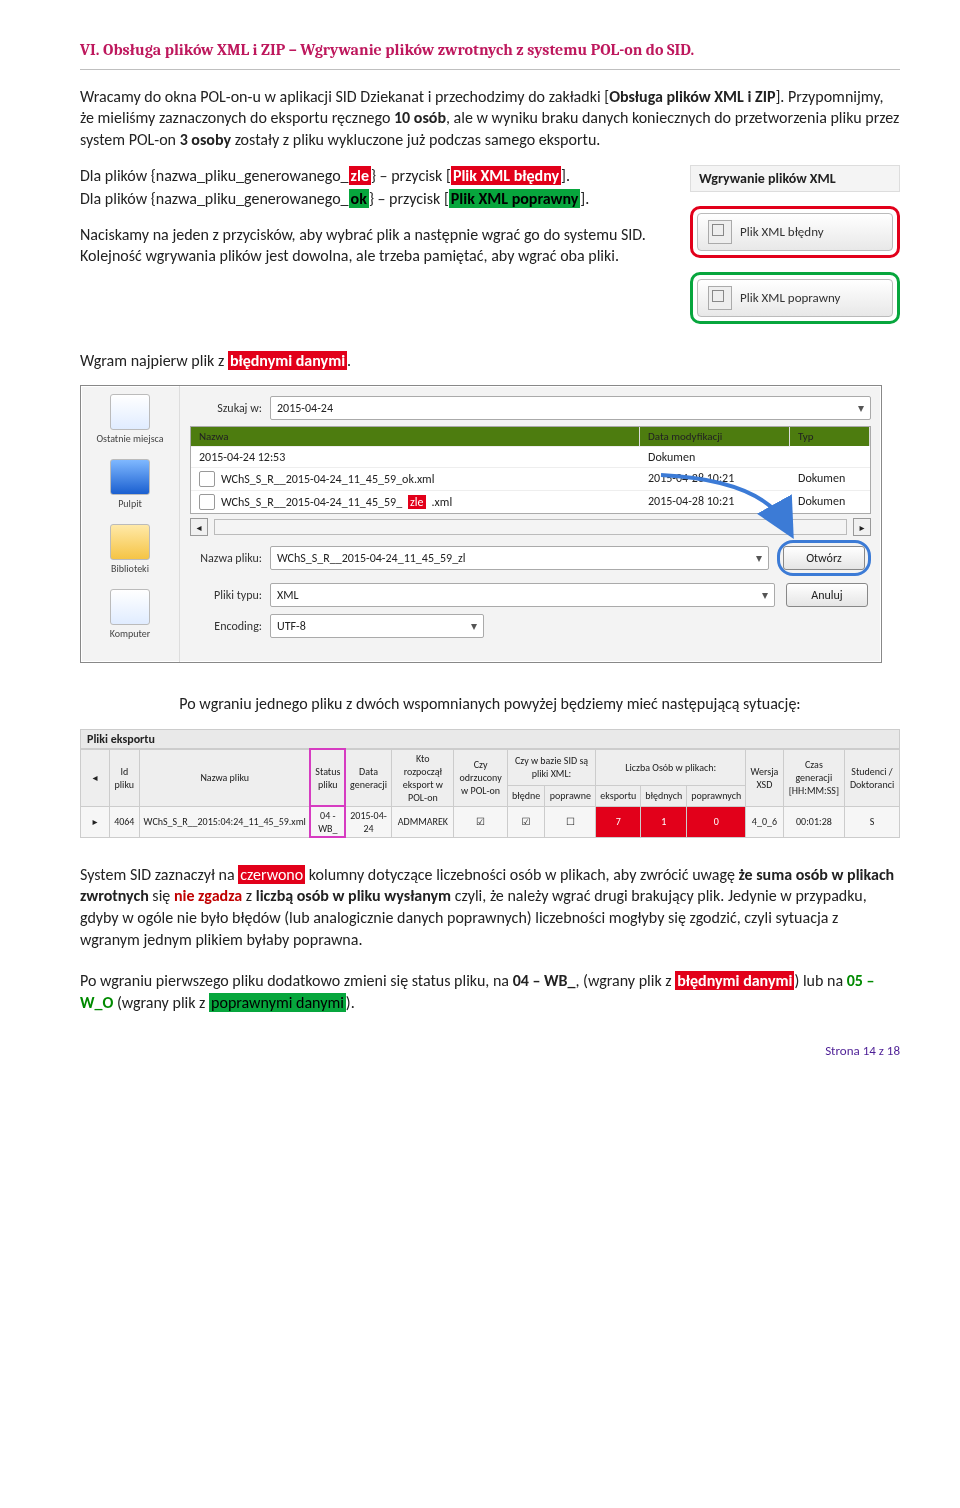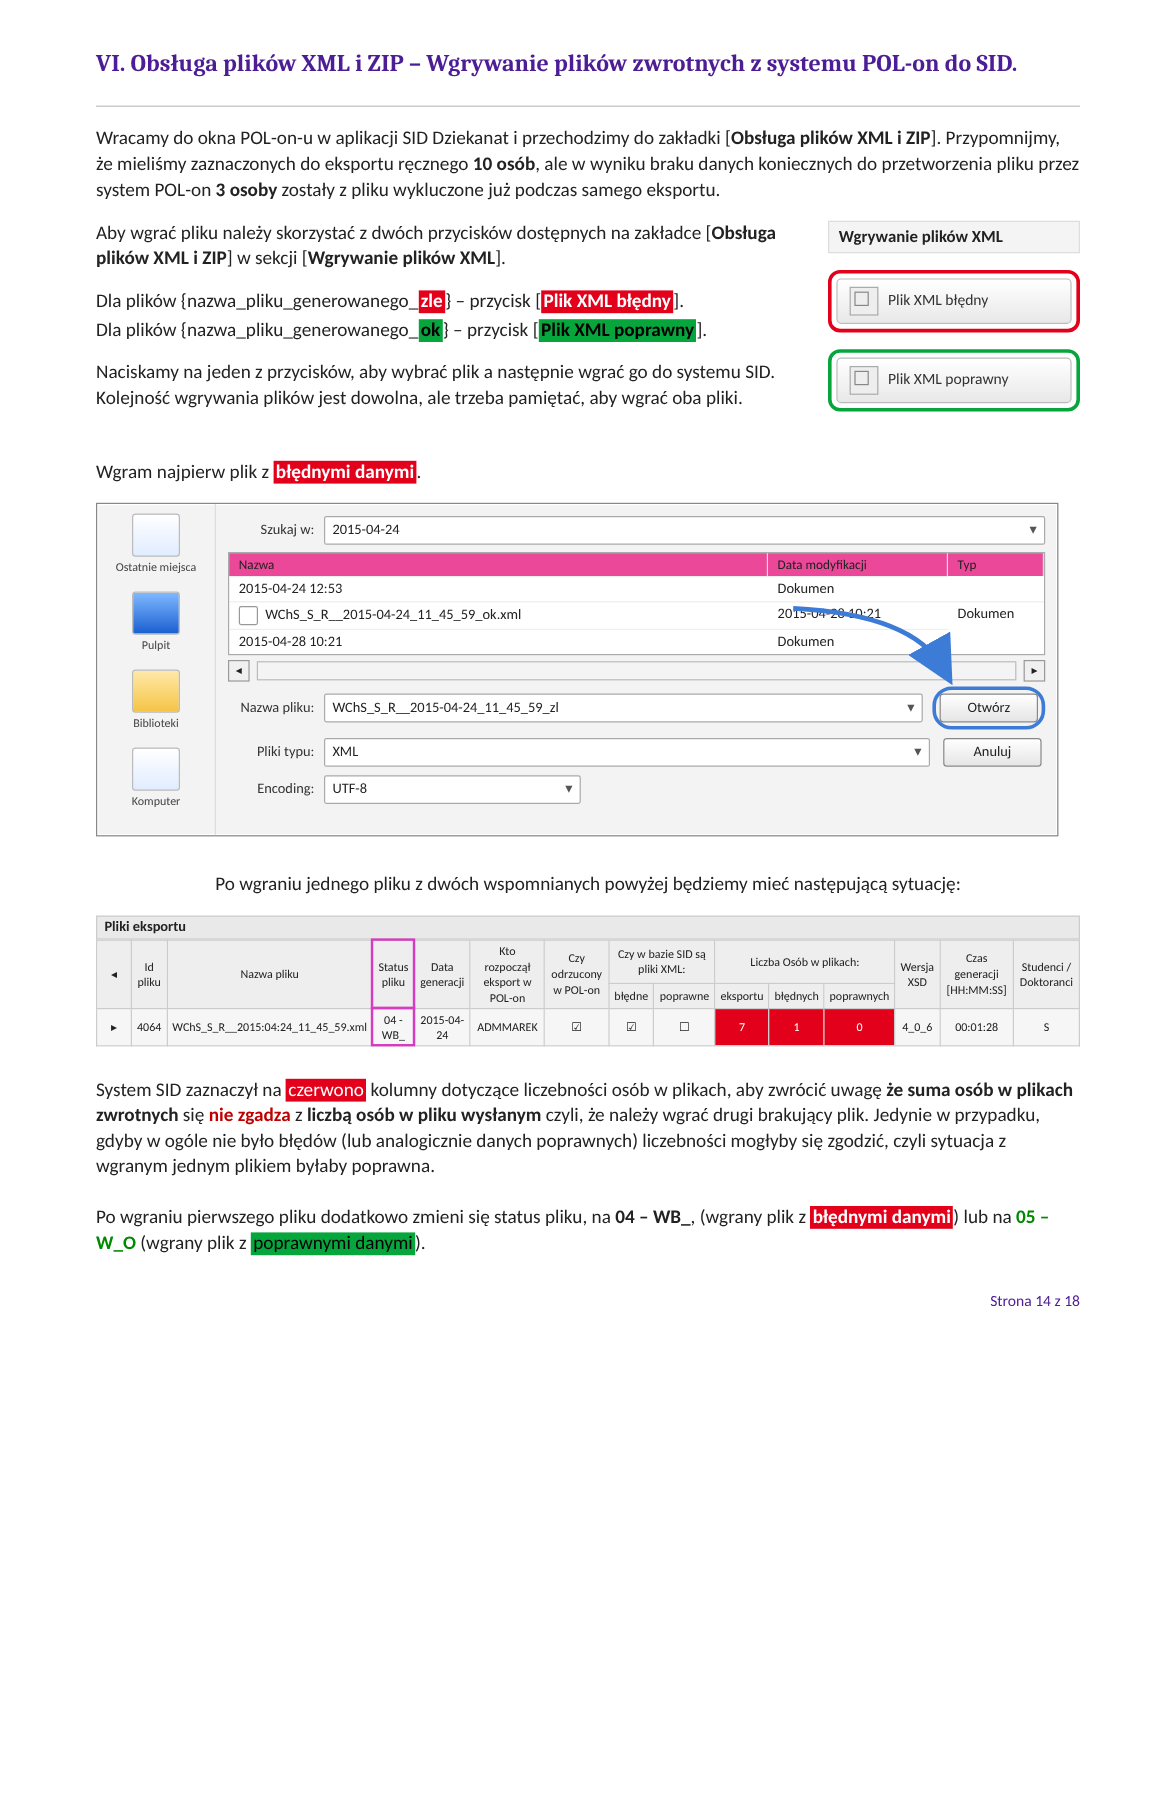--- a/index.html
+++ b/index.html
@@ -6,25 +6,25 @@
     font-family: Calibri, Arial, sans-serif;
     font-size: 16px;
     color: #222;
     margin: 0;
     padding: 40px 60px 30px 80px;
     background: #fff;
     width: 960px;
     box-sizing: border-box;
   }
   h2.section-title {
-    color: #4c1d95;
+    color: #be185d;
     font-family: Cambria, Georgia, serif;
-    font-size: 20px;
+    font-size: 16px;
     font-weight: bold;
-    margin: 0 0 22px 0;
+    margin: 0 0 8px 0;
     line-height: 1.3;
   }
   hr.under { border: none; border-top: 1px solid #bfbfbf; margin: 2px 0 16px 0; }
   p { margin: 0 0 14px 0; line-height: 1.35; }
   .b { font-weight: bold; }
   .hl-red-bg { background: #e2001a; color: #fff; padding: 0 2px; font-weight: bold; }
   .hl-red-bg2 { background: #e2001a; color: #fff; padding: 0 2px; }
   .hl-green-bg { background: #07a63d; color:#000; padding:0 2px; font-weight:bold; }
   .hl-green-bg2 { background: #07a63d; color:#000; padding:0 2px; }
   .txt-red { color:#c00000; font-weight:bold; }
@@ -69,21 +69,21 @@
   .row { display:flex; align-items:center; gap:8px; margin:4px 0; }
   .row label { width:72px; text-align:right; color:#333; }
   .combo, .input {
     flex:1; background:#fff; border:1px solid #aaa; border-radius:2px;
     padding:2px 6px; height:18px; display:flex; align-items:center; justify-content:space-between;
     font-size:12px;
   }
   .combo::after { content:"▾"; color:#555; margin-left:6px; }
   .filelist { background:#fff; border:1px solid #aaa; margin:6px 0 2px 0; }
   .filelist .hdr, .filelist .fr { display:grid; grid-template-columns: 1fr 150px 80px; }
-  .filelist .hdr div { background:#ec4899; border-right:1px solid #ddd; padding:3px 8px; font-size:11px; }
+  .filelist .hdr div { background:#4d7c0f; border-right:1px solid #ddd; padding:3px 8px; font-size:11px; }
   .filelist .fr div { border-top:1px solid #eee; padding:3px 8px; }
   .filelist .fr .fname { display:flex; align-items:center; gap:6px; }
   .filelist .fr .ficon { width:14px; height:14px; border:1px solid #999; border-radius:2px; background:#fff; }
   .hl-zle { background:#e2001a; color:#fff; padding:0 2px; }
   .scrollbar { display:flex; align-items:center; gap:6px; margin:4px 0; }
   .scrollbar .sb-btn { width:16px;height:16px;border:1px solid #999;background:#f0f0f0;display:flex;align-items:center;justify-content:center;font-size:10px; }
   .scrollbar .sb-track { flex:1; height:14px; border:1px solid #bbb; background:#f4f4f4; position:relative; }
   .dlg-btn { width:80px; height:22px; border:1px solid #888; border-radius:3px; background:linear-gradient(#fff,#e5e5e5); display:flex; align-items:center; justify-content:center; font-size:12px; }
   .open-hl { border:3px solid #3c7bd6; border-radius:16px; padding:3px; }
 
@@ -104,23 +104,20 @@
 
 <h2 class="section-title">VI. Obsługa plików XML i ZIP – Wgrywanie plików zwrotnych z systemu POL-on do SID.</h2>
 <hr class="under">
 
 <p>
   <span>Wracamy do okna POL-on-u w aplikacji SID Dziekanat i przechodzimy do zakładki [</span><span class="b">Obsługa plików XML i ZIP</span><span>]. Przypomnijmy, że mieliśmy zaznaczonych do eksportu ręcznego </span><span class="b">10 osób</span><span>, ale w wyniku braku danych koniecznych do przetworzenia pliku przez system POL-on </span><span class="b">3 osoby</span><span> zostały z pliku wykluczone już podczas samego eksportu.</span>
 </p>
 
 <div class="two-col">
   <div class="left">
-    <p>
-      <span>Aby wgrać pliku należy skorzystać z dwóch przycisków dostępnych na zakładce [</span><span class="b">Obsługa plików XML i ZIP</span><span>] w sekcji [</span><span class="b">Wgrywanie plików XML</span><span>].</span>
-    </p>
     <p style="margin-bottom:2px;">
       <span>Dla plików {nazwa_pliku_generowanego_</span><span class="hl-red-bg">zle</span><span>} – przycisk [</span><span class="hl-red-bg">Plik XML błędny</span><span>].</span>
     </p>
     <p>
       <span>Dla plików {nazwa_pliku_generowanego_</span><span class="hl-green-bg">ok</span><span>} – przycisk [</span><span class="hl-green-bg">Plik XML poprawny</span><span>].</span>
     </p>
     <p>Naciskamy na jeden z przycisków, aby wybrać plik a następnie wgrać go do systemu SID. Kolejność wgrywania plików jest dowolna, ale trzeba pamiętać, aby wgrać oba pliki.</p>
   </div>
   <div class="right">
     <div class="panel-title">Wgrywanie plików XML</div>
@@ -182,20 +179,26 @@
         </div>
         <div class="fr">
           <div class="fname">
               <span class="ficon"></span>
               <span>WChS_S_R__2015-04-24_11_45_59_ok.xml</span>
             </div>
           <div>2015-04-28 10:21</div>
             <div>Dokumen</div>
         </div>
         <div class="fr">
+          <div class="fname">
+              <span class="ficon"></span>
+              <span>WChS_S_R__2015-04-24_11_45_59_</span>
+              <span class="hl-zle">zle</span>
+              <span>.xml</span>
+            </div>
           <div>2015-04-28 10:21</div>
             <div>Dokumen</div>
         </div>
       </div>
       <div class="scrollbar">
         <div class="sb-btn">◂</div>
         <div class="sb-track"></div>
         <div class="sb-btn">▸</div>
       </div>
 

